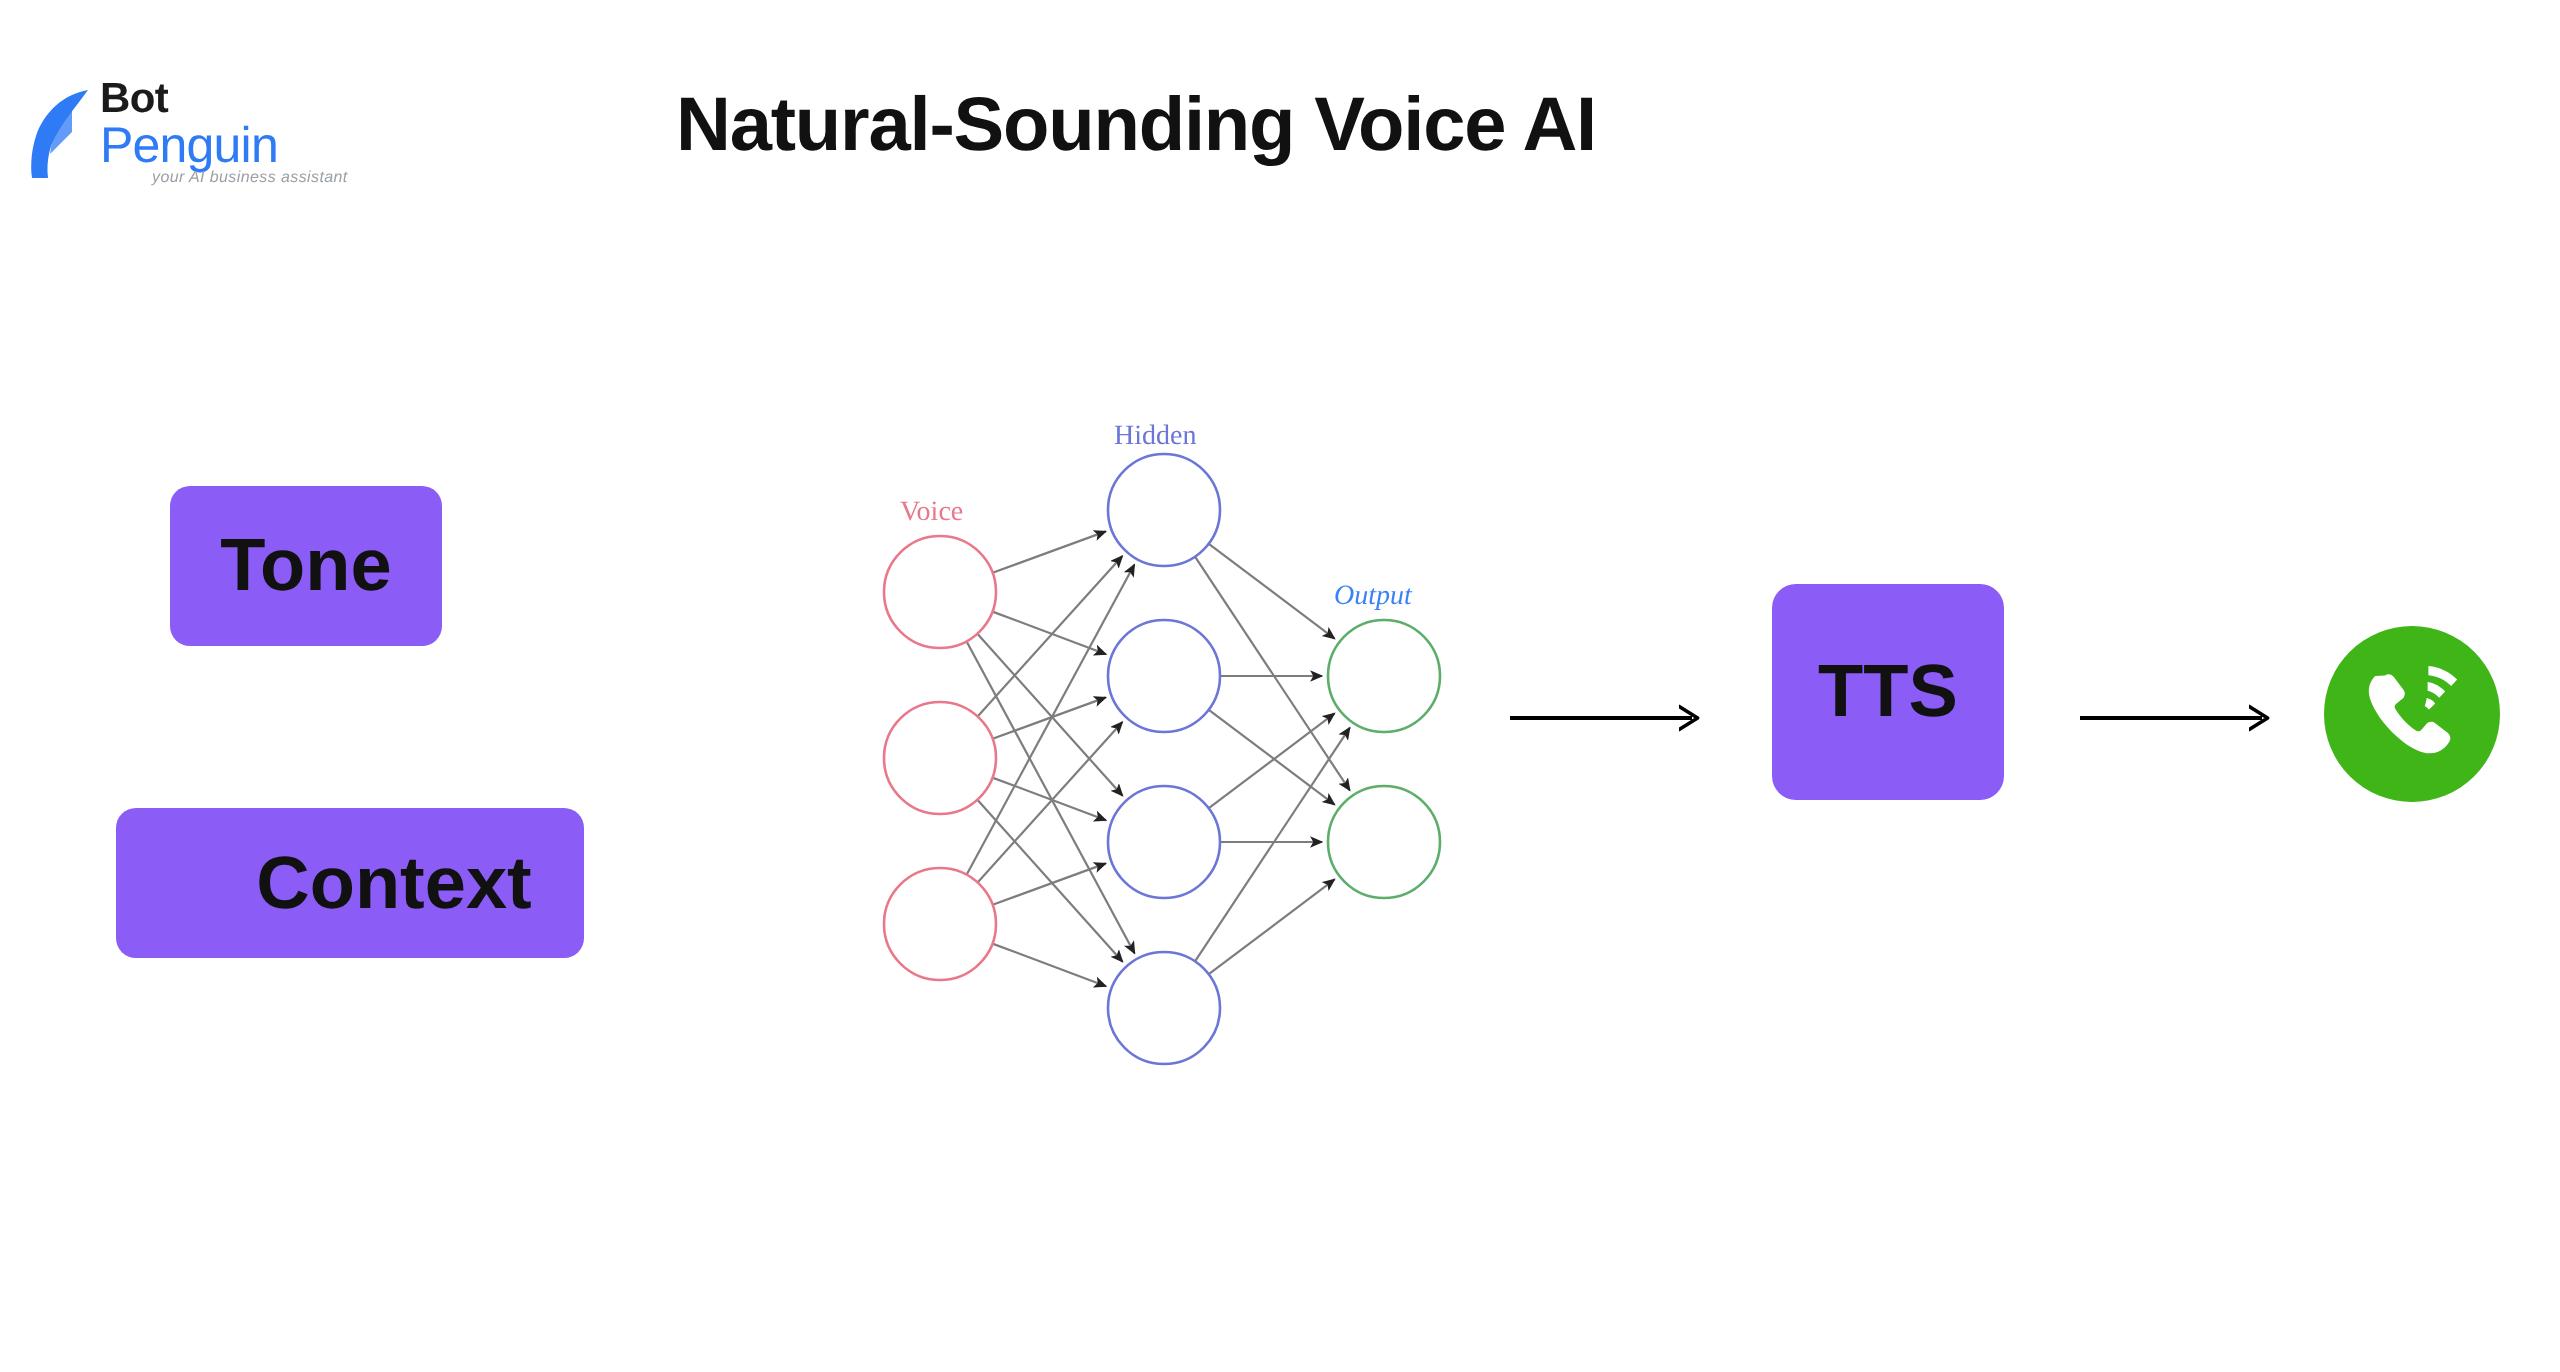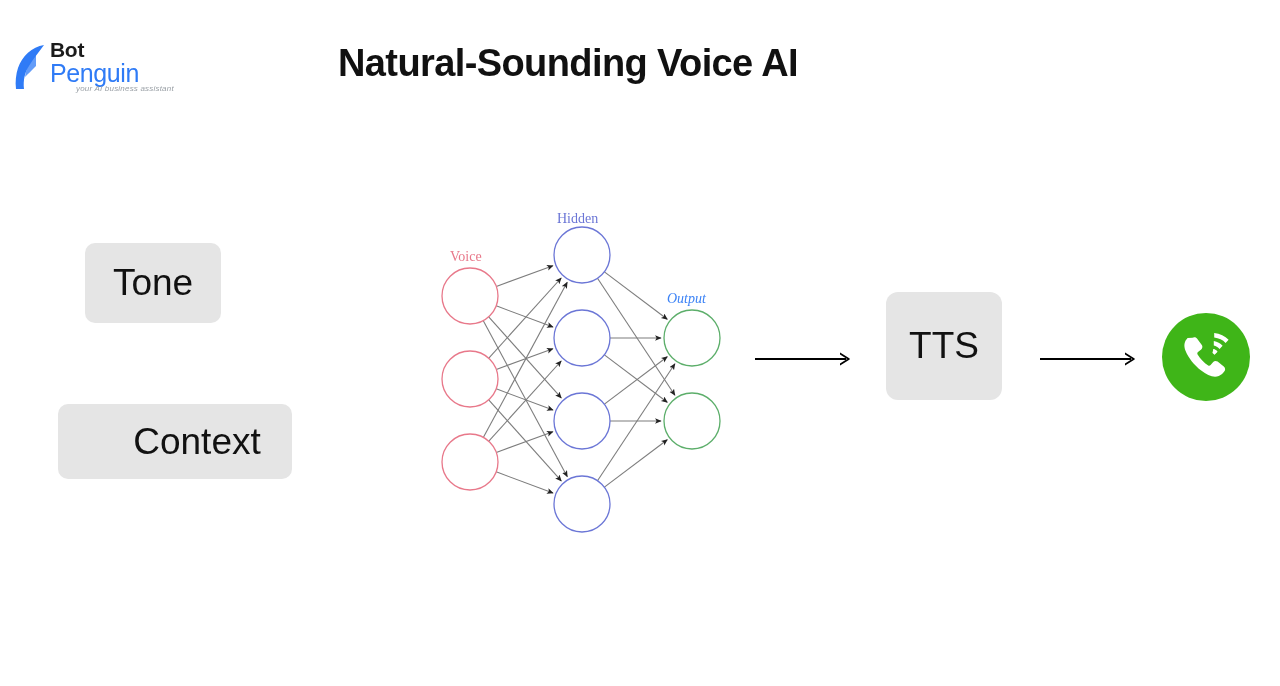--- a/index.html
+++ b/index.html
@@ -27,23 +27,23 @@
   }
 
   
   .title{
     position:absolute;left:0;top:26px;width:1136px;text-align:center;
     font-size:38px;font-weight:bold;color:#111111;letter-spacing:-0.6px;
   }
 
   
   .pink-box{
-    position:absolute;background:#e5e5e5;border-radius:10px;
+    position:absolute;background:#8b5cf6;border-radius:10px;
     display:flex;align-items:center;justify-content:center;
-    color:#111111;font-weight:400;
+    color:#111111;font-weight:700;
   }
   #box-tone{left:85px;top:227px;width:136px;height:80px;font-size:37px;}
   #box-context{left:58px;top:388px;width:190px;height:75px;font-size:37px;padding-left:44px;}
   #box-tts{left:886px;top:276px;width:116px;height:108px;font-size:37px;border-radius:12px;}
 
   
   .layer{position:absolute;left:0;top:0;width:1280px;height:686px;}
 
   
   .nn-label{

